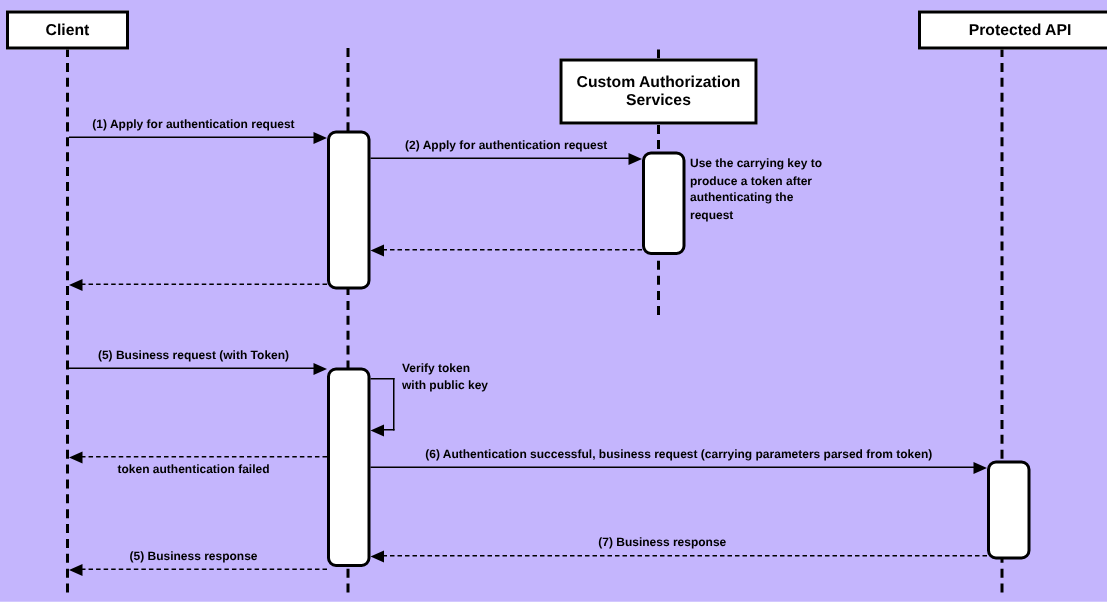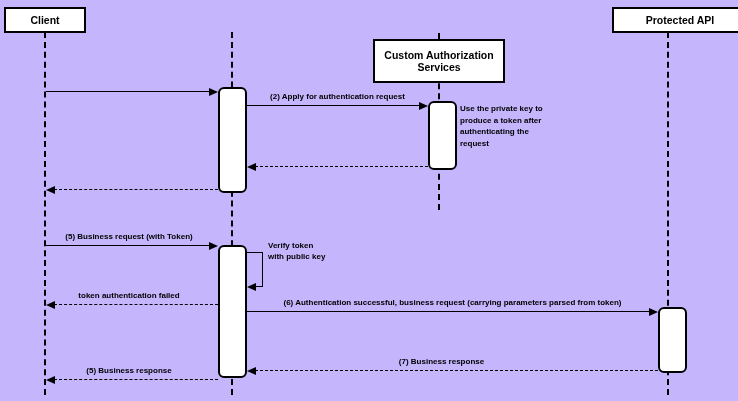--- a/index.html
+++ b/index.html
@@ -62,47 +62,48 @@
   </div>
   <div class="pbox" style="left:612px; top:7px; width:136px; height:26px;">
     <span>Protected API</span>
   </div>
 
   <div class="activation" style="left:218px; top:87px; height:106px;"></div>
   <div class="activation" style="left:428px; top:101px; height:69px;"></div>
   <div class="activation" style="left:218px; top:245px; height:133px;"></div>
   <div class="activation" style="left:658px; top:307px; height:66px;"></div>
 
+  <div class="mlabel" style="left:40px; top:78px; width:178px;">(1) Apply for authentication request</div>
   <div class="mline solid" style="left:46px; top:91px; width:164px;"></div>
   <div class="head right" style="left:209px; top:88px;"></div>
 
   <div class="mlabel" style="left:247px; top:92px; width:181px;">(2) Apply for authentication request</div>
   <div class="mline solid" style="left:247px; top:105px; width:173px;"></div>
   <div class="head right" style="left:419px; top:102px;"></div>
 
-  <div class="note" style="left:460px; top:103px; width:94px;">Use the private key to produce a token after authenticating the request</div>
+  <div class="note" style="left:460px; top:103px; width:94px;">Use the carrying key to produce a token after authenticating the request</div>
 
   <div class="mline dashed" style="left:255px; top:166px; width:173px;"></div>
   <div class="head left" style="left:247px; top:163px;"></div>
 
   <div class="mline dashed" style="left:54px; top:189px; width:164px;"></div>
   <div class="head left" style="left:46px; top:186px;"></div>
 
   <div class="mlabel" style="left:40px; top:232px; width:178px;">(5) Business request (with Token)</div>
   <div class="mline solid" style="left:46px; top:245px; width:164px;"></div>
   <div class="head right" style="left:209px; top:242px;"></div>
 
   <div class="mlabel left-align" style="left:268px; top:240px; width:90px;">Verify token
 with public key</div>
   <div class="mline solid" style="left:247px; top:252px; width:16px;"></div>
   <div class="vline" style="left:261.5px; top:252px; height:35px;"></div>
   <div class="mline solid" style="left:255px; top:286px; width:8px;"></div>
   <div class="head left" style="left:247px; top:283px;"></div>
 
-  <div class="mlabel" style="left:40px; top:291px; width:178px;">token authentication failed</div>
+  <div class="mlabel" style="left:40px; top:308px; width:178px;">token authentication failed</div>
   <div class="mline dashed" style="left:54px; top:304px; width:164px;"></div>
   <div class="head left" style="left:46px; top:301px;"></div>
 
   <div class="mlabel" style="left:247px; top:298px; width:411px;">(6) Authentication successful, business request (carrying parameters parsed from token)</div>
   <div class="mline solid" style="left:247px; top:311px; width:403px;"></div>
   <div class="head right" style="left:649px; top:308px;"></div>
 
   <div class="mlabel" style="left:247px; top:357px; width:389px;">(7) Business response</div>
   <div class="mline dashed" style="left:255px; top:370px; width:403px;"></div>
   <div class="head left" style="left:247px; top:367px;"></div>

